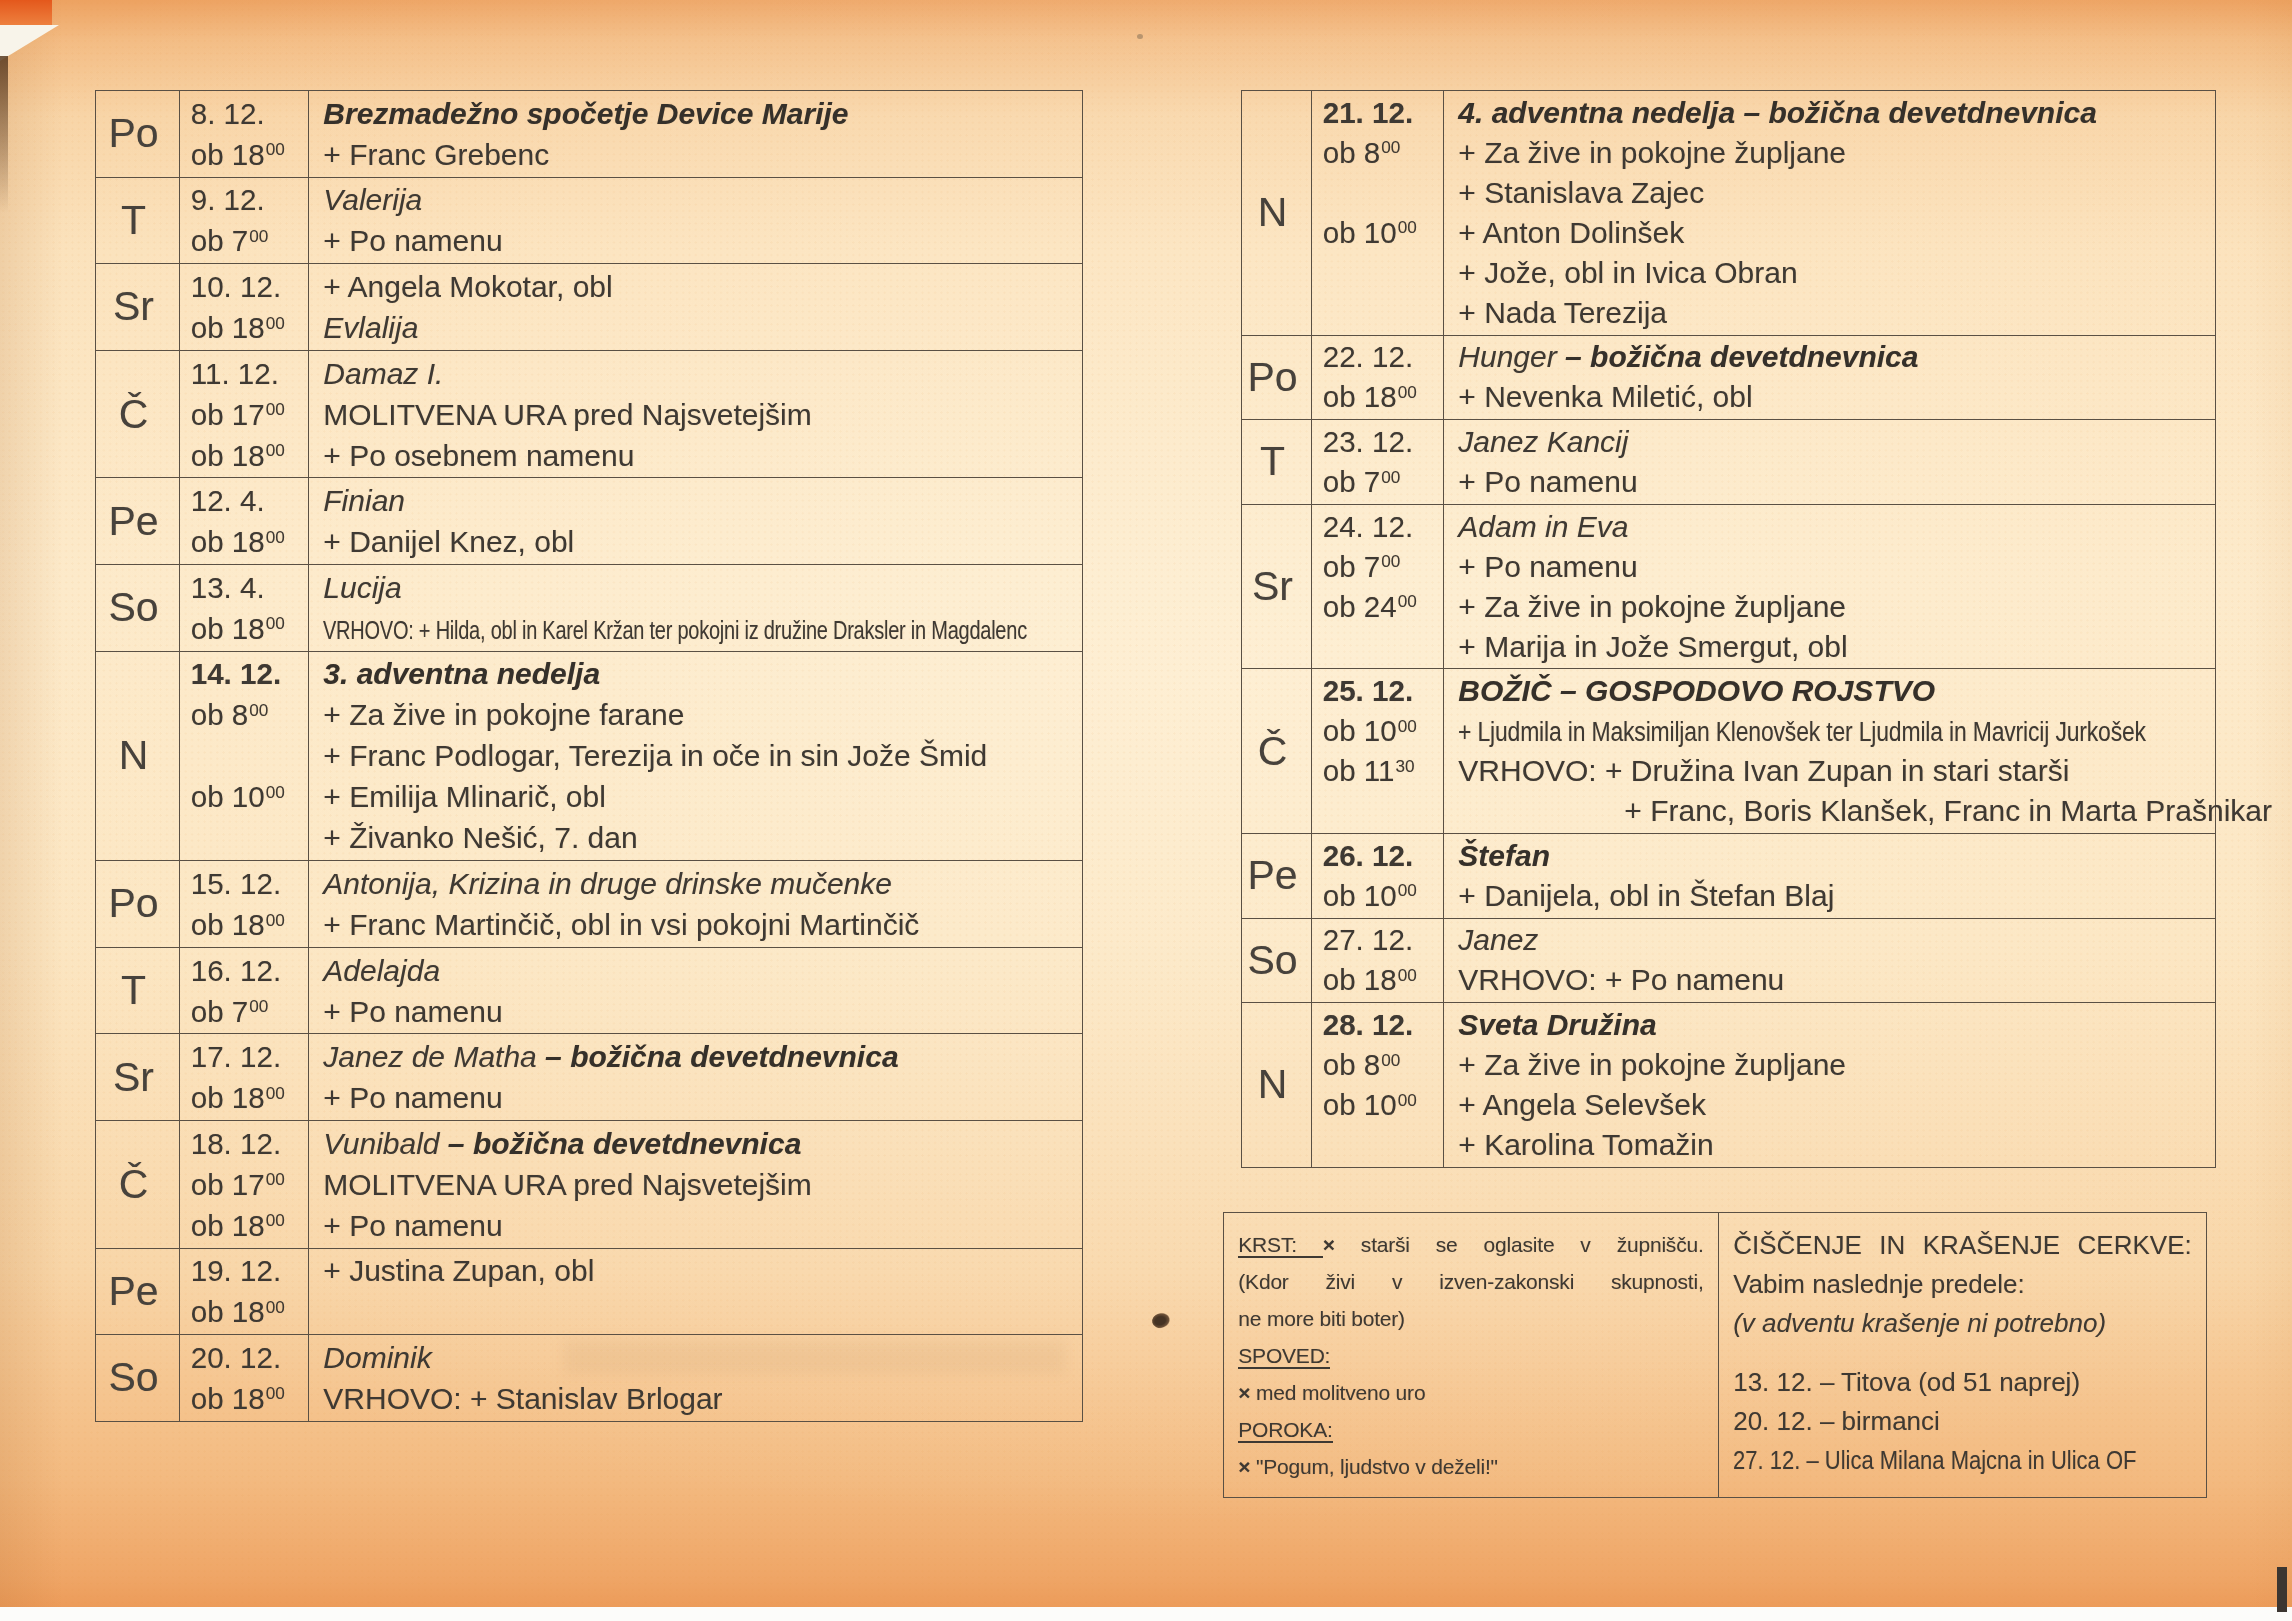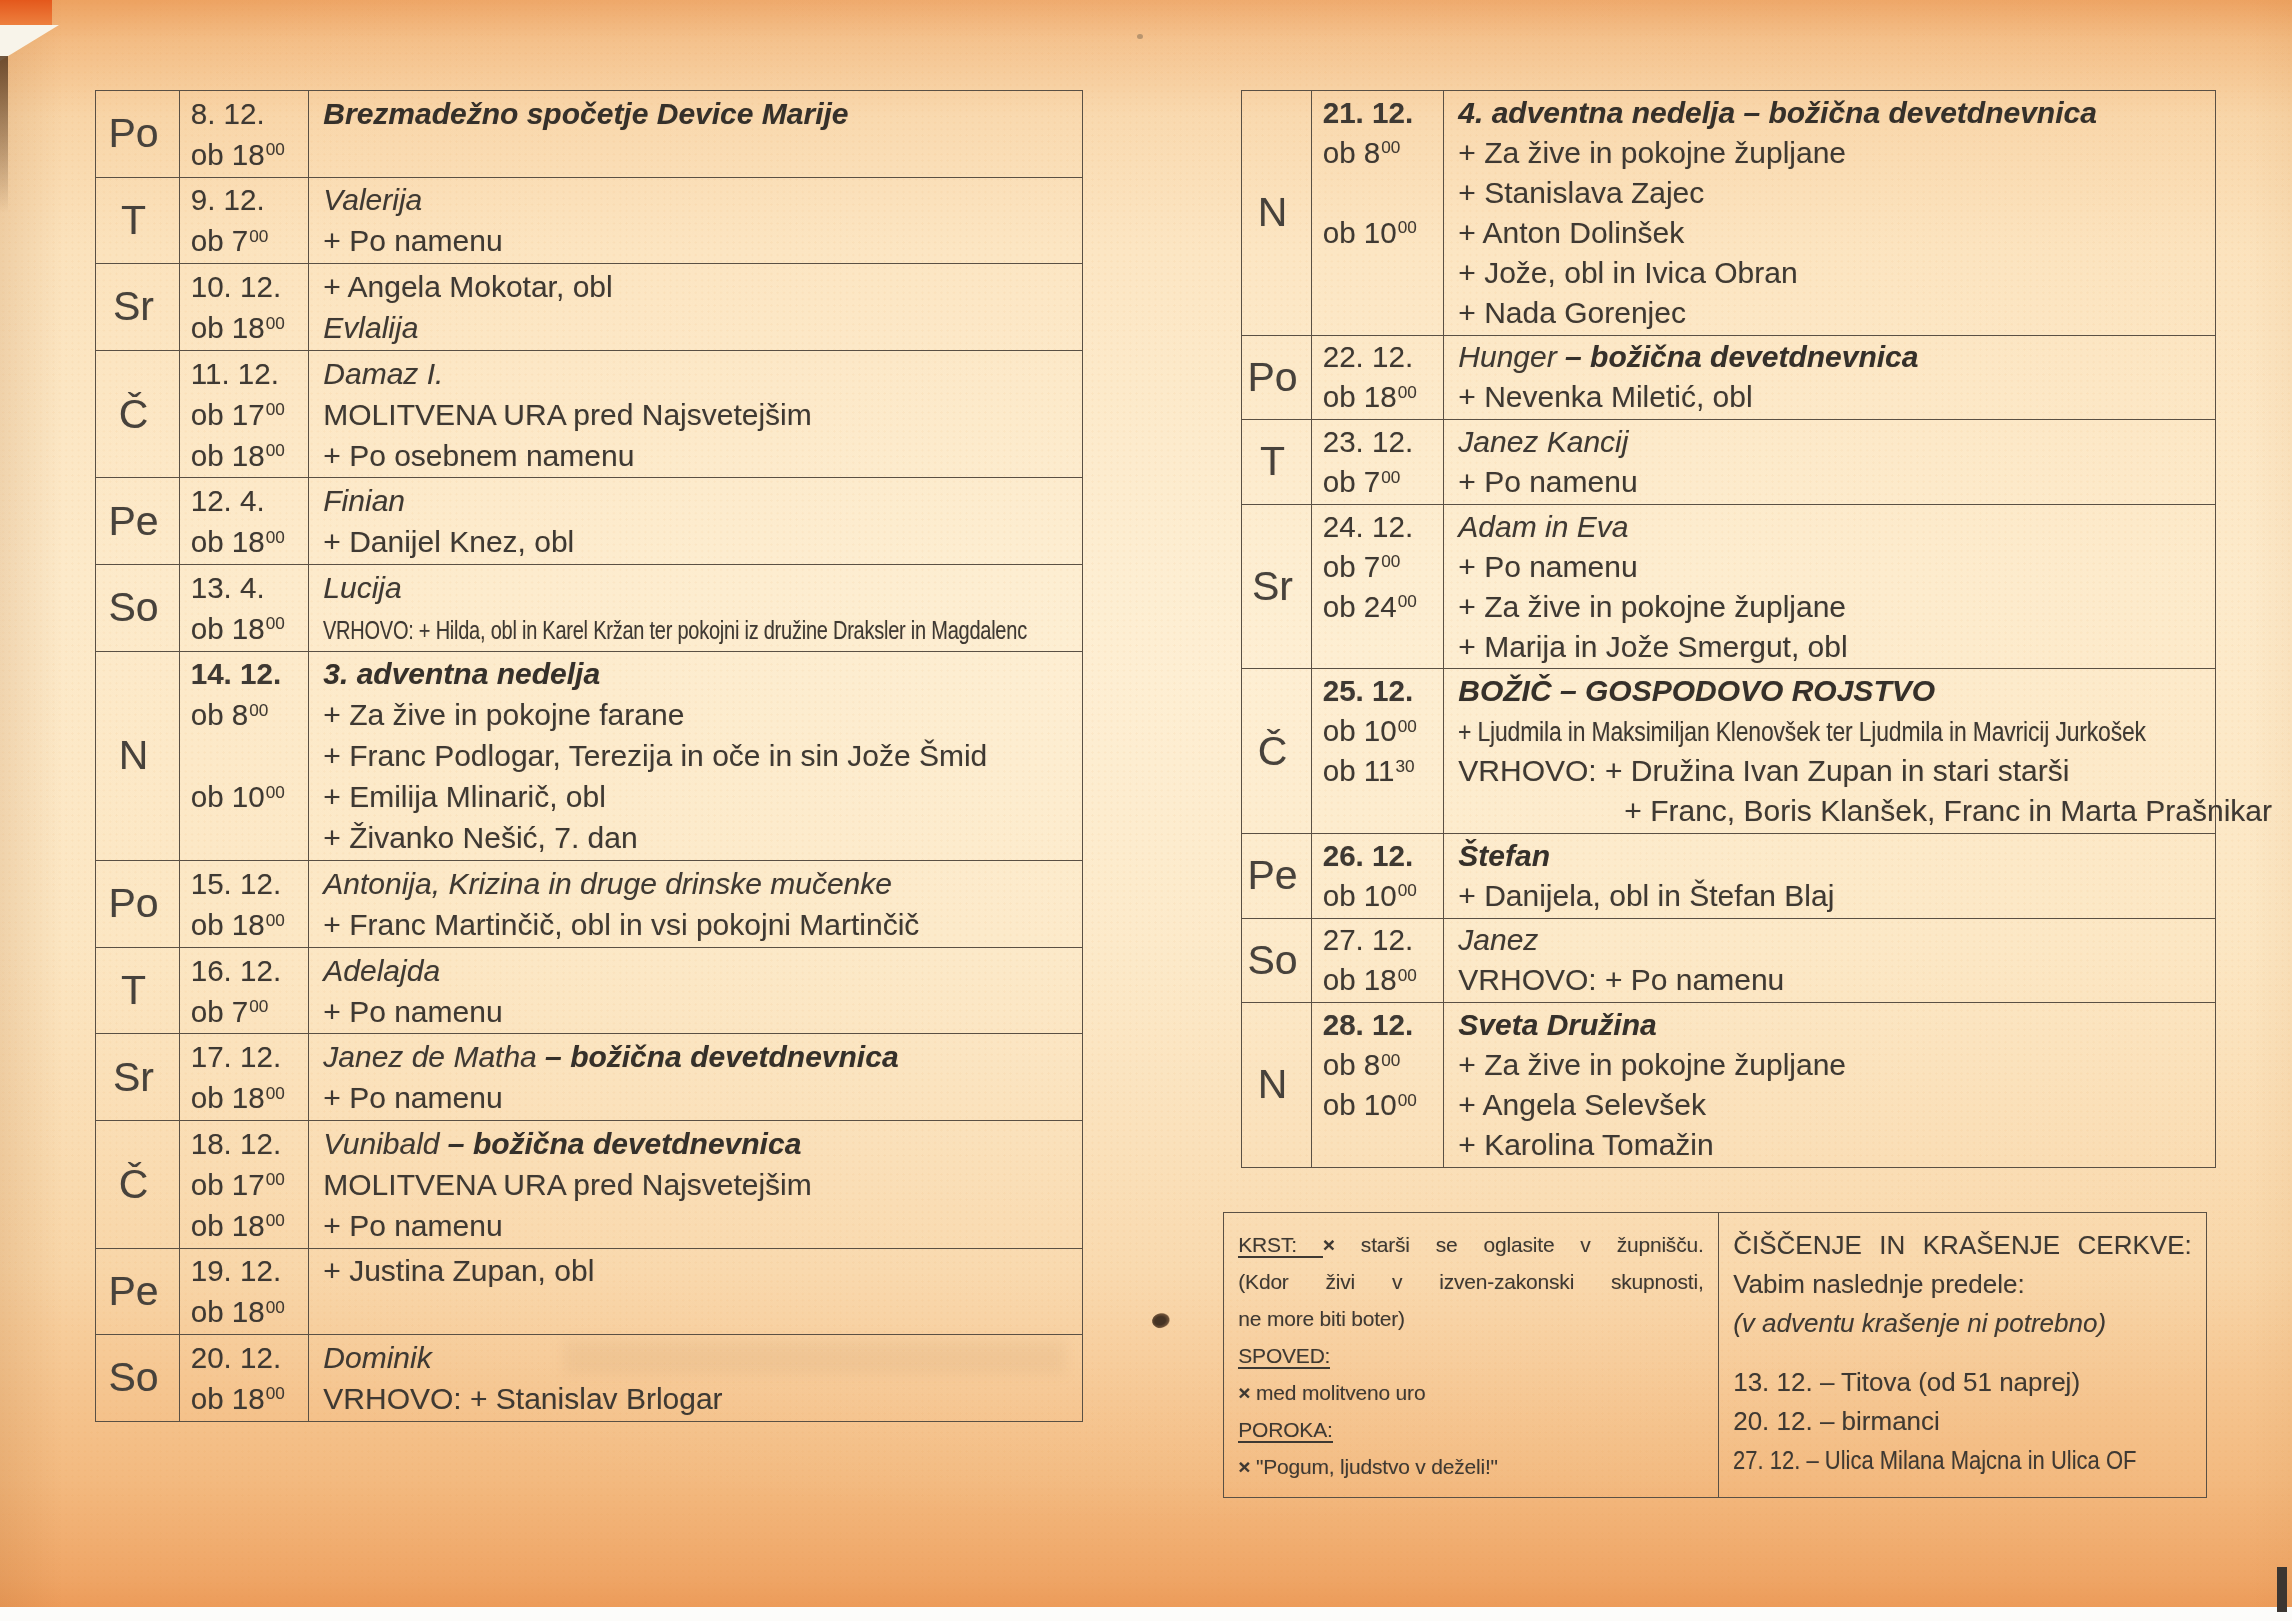--- a/index.html
+++ b/index.html
@@ -79,20 +79,21 @@
       <div class="row">
         <div class="c day">
           <span class="dayl">Po</span>
         </div>
         <div class="c date">
           <div class="ln">8. 12.</div>
           <div class="ln">ob 18<span class="sup">00</span></div>
         </div>
         <div class="c desc">
           <div class="ln"><span class="title-b ">Brezmadežno spočetje Device Marije</span></div>
+          <div class="ln"><span>+ Franc Grebenc</span></div>
         </div>
       </div>
       <div class="row">
         <div class="c day">
           <span class="dayl">T</span>
         </div>
         <div class="c date">
           <div class="ln">9. 12.</div>
           <div class="ln">ob 7<span class="sup">00</span></div>
         </div>
@@ -266,21 +267,21 @@
           <div class="ln">ob 10<span class="sup">00</span></div>
           <div class="ln"></div>
           <div class="ln"></div>
         </div>
         <div class="c desc">
           <div class="ln"><span class="title-b ">4. adventna nedelja – božična devetdnevnica</span></div>
           <div class="ln"><span>+ Za žive in pokojne župljane</span></div>
           <div class="ln"><span>+ Stanislava Zajec</span></div>
           <div class="ln"><span>+ Anton Dolinšek</span></div>
           <div class="ln"><span>+ Jože, obl in Ivica Obran</span></div>
-          <div class="ln"><span>+ Nada Gorenjec</span></div>
+          <div class="ln"><span>+ Nada Terezija</span></div>
         </div>
       </div>
       <div class="row">
         <div class="c day">
           <span class="dayl">Po</span>
         </div>
         <div class="c date">
           <div class="ln">22. 12.</div>
           <div class="ln">ob 18<span class="sup">00</span></div>
         </div>

